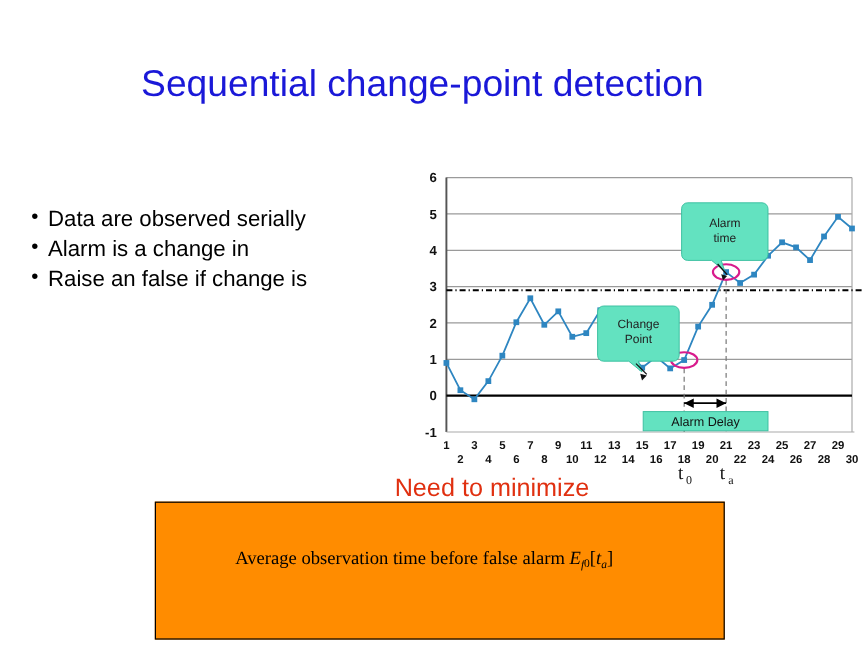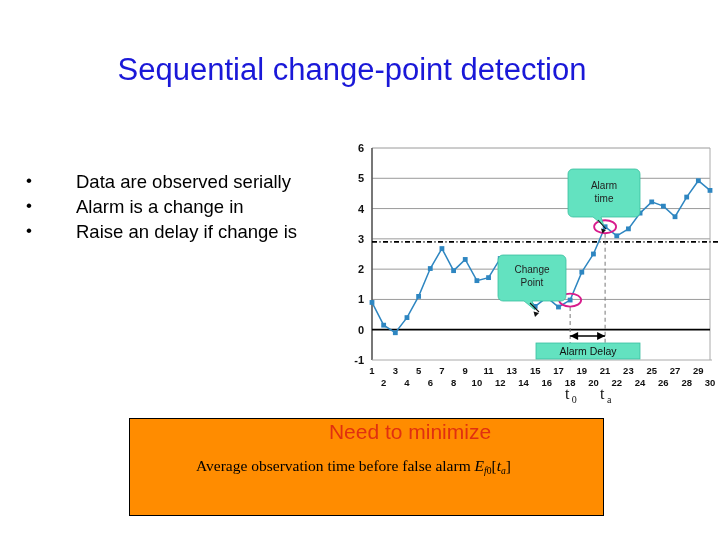--- a/index.html
+++ b/index.html
@@ -45,21 +45,21 @@
     line-height: 1.30;
     margin-bottom: 1px;
   }
   .bullet-dot {
     width: 22px;
     flex: 0 0 22px;
     text-align: center;
     font-size: 17px;
     line-height: 1.30;
   }
-  .bullet-text { flex: 1 1 auto; margin-left: 36px; }
+  .bullet-text { flex: 1 1 auto; }
   .bullet-cont {
     padding-left: 22px;
     font-size: 18.5px;
     color: #000;
     line-height: 1.30;
     margin-bottom: 1px;
   }
   .ital { font-style: italic; font-weight: bold; }
 
   
@@ -71,29 +71,29 @@
     height: 262px;
   }
   #chart-svg { display: block; }
 
   
   #formula-box {
     position: absolute;
     left: 129px;
     top: 418px;
     width: 475px;
-    height: 98px;
+    height: 115px;
     background: #FF8C00;
     border: 1px solid #000000;
     box-sizing: border-box;
   }
   #need-minimize {
     position: absolute;
     left: 129px;
-    top: 420px;
+    top: 395px;
     width: 562px;
     text-align: center;
     font-size: 21px;
     color: #E03010;
     font-family: "Liberation Sans", sans-serif;
     white-space: nowrap;
   }
   .formula-line {
     position: absolute;
     left: 66px;
@@ -129,21 +129,21 @@
     <span class="bullet-text">Data are observed serially</span>
   </div>
 
   <div class="bullet-row">
     <span class="bullet-dot">•</span>
     <span class="bullet-text">Alarm is a change in</span>
   </div>
 
   <div class="bullet-row">
     <span class="bullet-dot">•</span>
-    <span class="bullet-text">Raise an delay if  change is</span>
+    <span class="bullet-text">Raise an false if  change is</span>
   </div>
 
 </div>
 
 <div id="chart-figure">
   <svg id="chart-svg" width="380" height="262" viewBox="0 0 380 262">
 
     <rect x="32" y="6" width="340" height="212" fill="#ffffff"></rect>
 
     <g id="g-gridlines">

